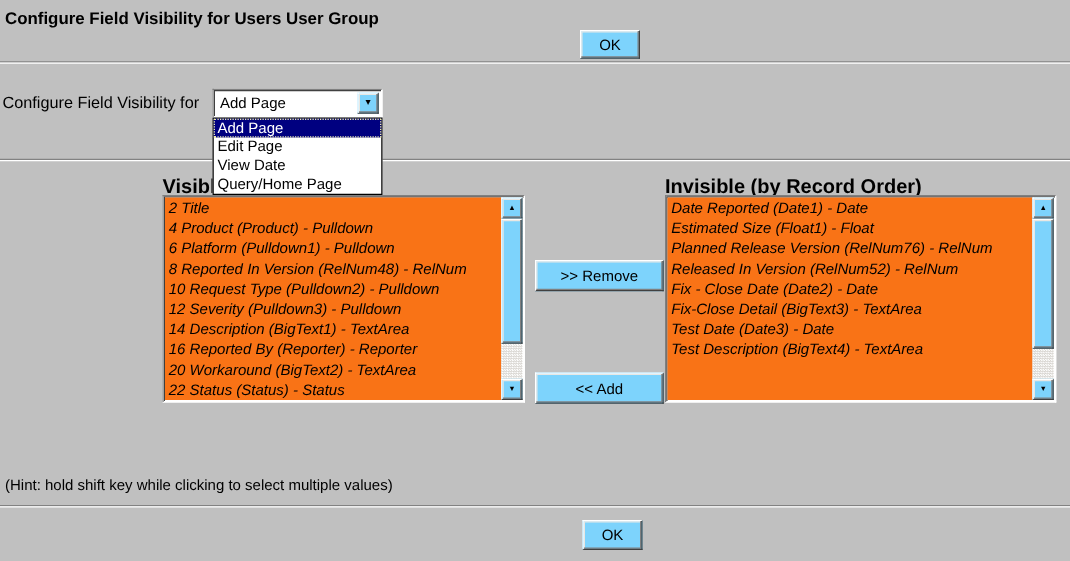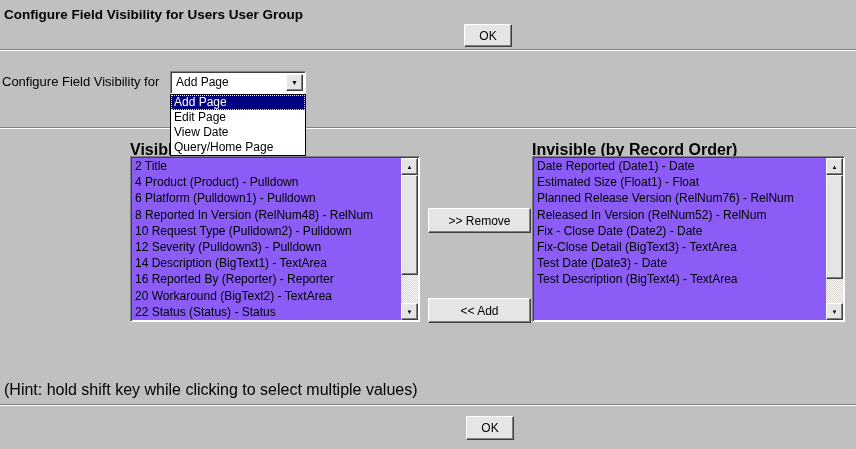--- a/index.html
+++ b/index.html
@@ -12,21 +12,21 @@
     overflow:hidden;
   }
   .abs{position:absolute;}
   .title{
     left:4px;top:7px;
     font-size:13.5px;font-weight:bold;
     white-space:nowrap;
   }
   
   .btn{
-    background:#e5e5e5;
+    background:#7dd3fc;
     border-top:1px solid #ffffff;
     border-left:1px solid #ffffff;
     border-right:1px solid #404040;
     border-bottom:1px solid #404040;
     box-shadow:inset -1px -1px 0 #808080, inset 1px 1px 0 #e9e7e3;
     font-family:"Liberation Sans", sans-serif;
     font-size:12px;
     color:#000;
     display:flex;align-items:center;justify-content:center;
     padding:0;cursor:default;
@@ -78,42 +78,42 @@
   }
   .opt.selected{
     background:#000080;color:#fff;
     outline:1px dotted #f0eeb0;outline-offset:-1px;
   }
 
   
   .listbox{height:166px;}
   .listbox .rows{
     position:absolute;left:1px;top:1px;right:18px;bottom:1px;
-    overflow:hidden;background:#8b5cf6;
+    overflow:hidden;background:#f97316;font-style:italic;
   }
   .li{
     height:16.2px;line-height:16.2px;
     font-size:12px;padding-left:3px;
     white-space:nowrap;
   }
   
   .sb{
     position:absolute;top:1px;bottom:1px;right:1px;width:17px;
     background:conic-gradient(#ffffff 25%, #d6d3ce 0 50%, #ffffff 0 75%, #d6d3ce 0);
     background-size:2px 2px;
   }
   .sb-btn{position:absolute;left:0;width:17px;height:17px;}
   .sb-btn .glyph{font-size:6px;line-height:1;}
   .sb-up{top:0;}
   .sb-down{bottom:0;}
   .sb-thumb{position:absolute;left:0;width:17px;top:17px;}
   .thumb-l{height:100px;}
   .thumb-r{height:104px;}
 
-  .hint{left:4px;top:381px;font-size:16px;}
+  .hint{left:4px;top:381px;font-size:12px;}
   .ok-top{left:464px;top:24px;width:48px;height:23px;}
   .ok-bottom{left:466px;top:416px;width:48px;height:24px;}
   .remove-btn{left:428px;top:208px;width:103px;height:25px;}
   .add-btn{left:428px;top:252px;width:103px;height:25px;margin-top:46px;}
 </style>
 </head>
 <body>
 
 <div id="root">
 

